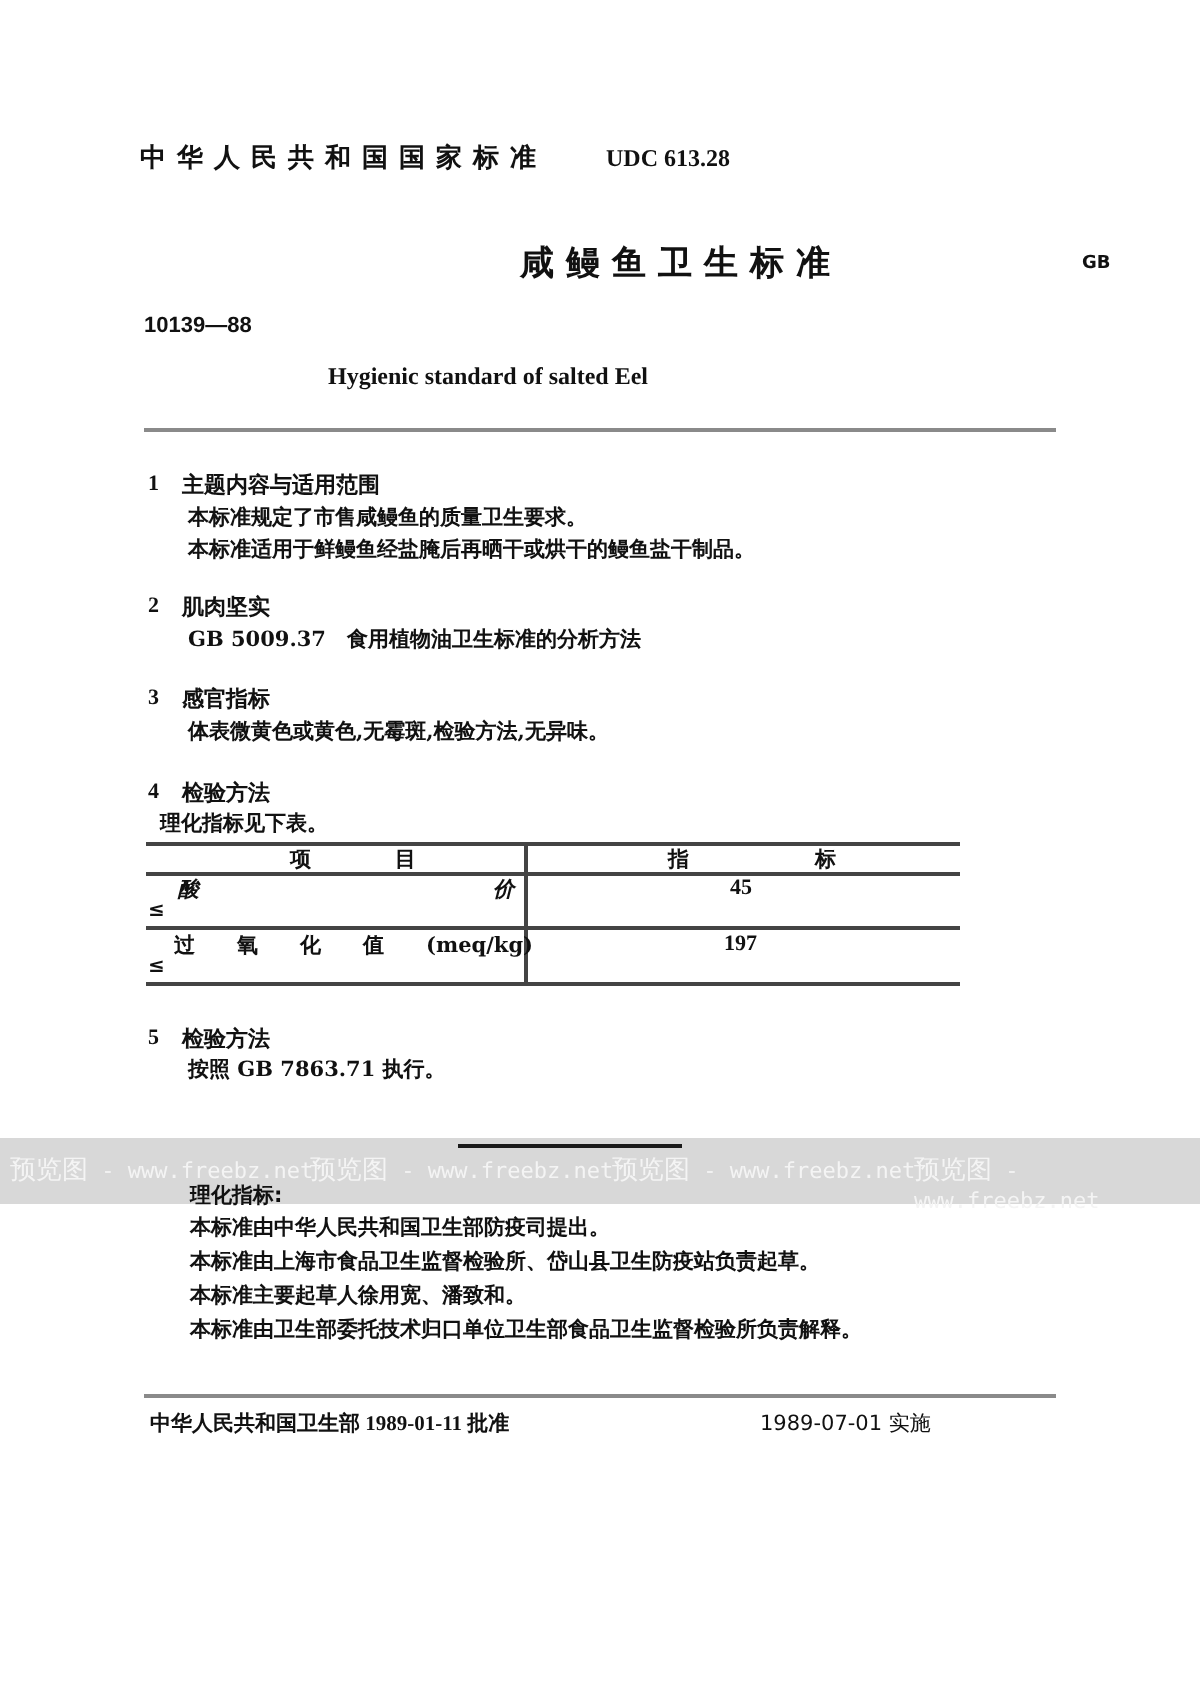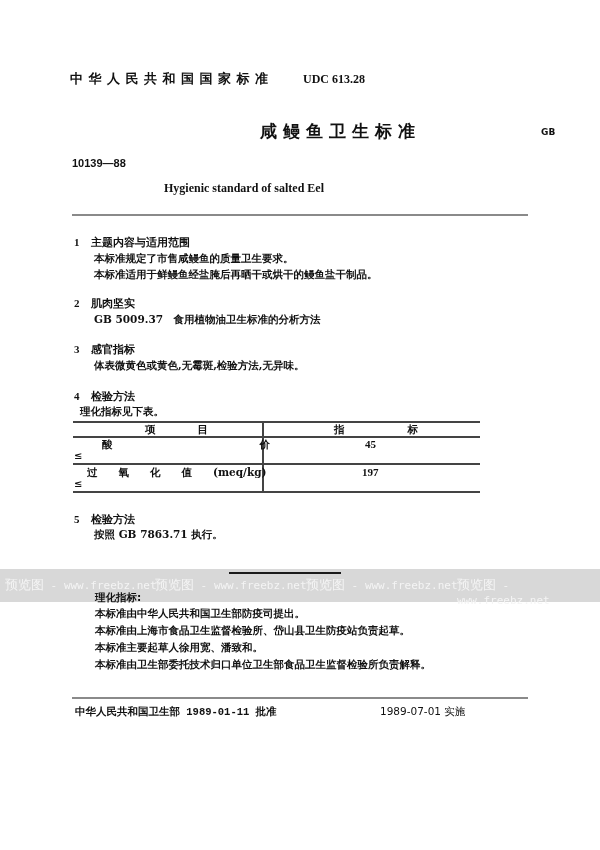--- a/index.html
+++ b/index.html
@@ -114,21 +114,21 @@
       text-align: center;
     }
     .short-rule {
       position: absolute;
       left: 229px; top: 572px; width: 112px; height: 2px;
       background: #1a1a1a;
     }
 
     .footer-left {
       left: 75px; top: 705px;
-      font-family: Liberation Mono, monospace;
+      font-family: Liberation Serif, serif;
       font-weight: bold;
       font-size: 10.5px;
     }
     .footer-right {
       left: 380px; top: 705px;
       font-family: "DejaVu Sans", sans-serif;
       font-weight: normal;
       font-size: 10.5px;
     }
   </style>
@@ -172,21 +172,21 @@
   <div class="tbl-line-h" style="top:421px;"></div>
   <div class="tbl-line-h" style="top:436px;"></div>
   <div class="tbl-line-h" style="top:463px;"></div>
   <div class="tbl-line-h" style="top:491px;"></div>
   <div class="tbl-line-v" style="height:71px;"></div>
 
   <div class="abs body-text" style="left:145px; top:423px;">项　　　　目</div>
   <div class="abs body-text" style="left:334px; top:423px;">指　　　　　　标</div>
 
   <div>
-    <div class="abs body-text" style="left:102px; top:438px;">酸　　　　　　　　　　　　　　价</div>
+    <div class="abs body-text" style="left:89px; top:438px;font-style:italic;">酸　　　　　　　　　　　　　　价</div>
     <div class="abs body-text" style="left:74px; top:450px; font-size:10px;">≤</div>
     <div class="abs mono-num" style="left:365px; top:438px;">45</div>
   </div>
 
   <div>
     <div class="abs body-text" style="left:87px; top:466px;">过　　氧　　化　　值　　(meq/kg)</div>
     <div class="abs body-text" style="left:74px; top:478px; font-size:10px;">≤</div>
     <div class="abs mono-num" style="left:362px; top:466px;">197</div>
   </div>
 </div>

